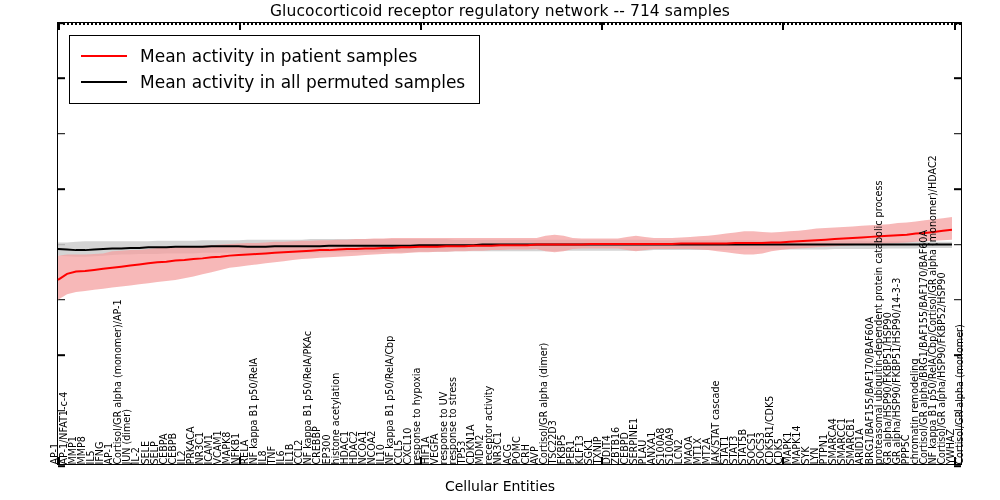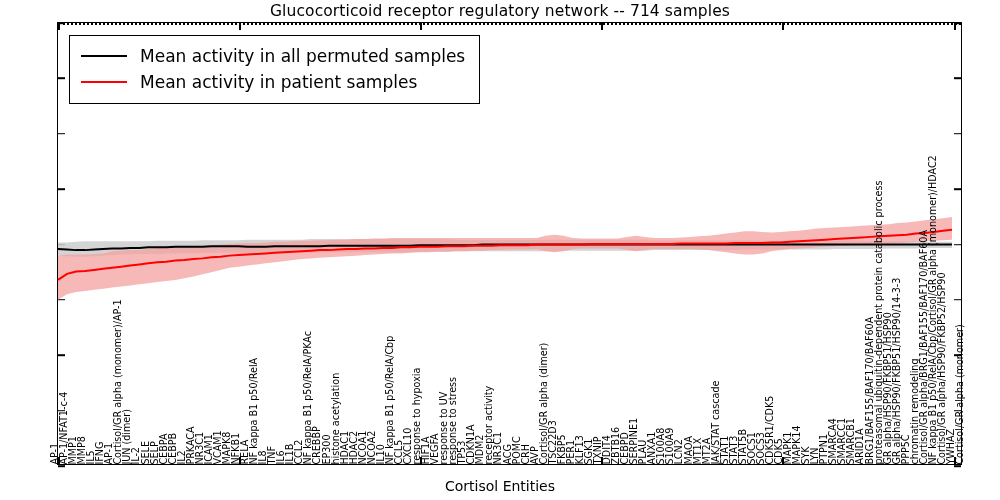--- a/index.html
+++ b/index.html
@@ -54,21 +54,21 @@
     color:#000;
   }
 </style>
 </head>
 <body>
 
 <div id="root">
 
   <div id="chart-title">Glucocorticoid receptor regulatory network -- 714 samples</div>
 
-  <div id="xlabel">Cortisol Entities</div>
+  <div id="xlabel">Cellular Entities</div>
 
   <div id="plot-frame">
 
     <div id="yaxis-ticks">
         <div class="ytickmark" style="top: 0px;"></div>
         <div class="ytickmark r" style="top: 0px;"></div>
         <div class="ytickmark" style="top: 55.375px;"></div>
         <div class="ytickmark r" style="top: 55.375px;"></div>
         <div class="ytickmark" style="top: 110.75px;"></div>
         <div class="ytickmark r" style="top: 110.75px;"></div>
@@ -104,26 +104,26 @@
 
     <svg class="series" id="series-svg" preserveAspectRatio="none" viewBox="0 0 905 443">
         <path d="M0.00 220.39 L9.05 220.39 L18.10 219.84 L27.15 219.28 L36.20 219.28 L45.25 219.28 L54.30 219.28 L63.35 219.28 L72.40 219.28 L81.45 219.28 L90.50 219.28 L99.55 218.73 L108.60 218.73 L117.65 218.73 L126.70 218.73 L135.75 218.73 L144.80 218.18 L153.85 218.18 L162.90 218.18 L171.95 218.18 L181.00 218.18 L190.05 217.62 L199.10 217.62 L208.15 217.62 L217.20 217.62 L226.25 217.62 L235.30 217.62 L244.35 217.62 L253.40 217.07 L262.45 217.07 L271.50 217.07 L280.55 217.07 L289.60 217.07 L298.65 217.07 L307.70 217.07 L316.75 217.07 L325.80 217.07 L334.85 217.07 L343.90 217.07 L352.95 217.07 L362.00 217.07 L371.05 217.07 L380.10 217.07 L389.15 217.07 L398.20 217.62 L407.25 217.62 L416.30 217.62 L425.35 217.62 L434.40 217.62 L443.45 217.62 L452.50 217.62 L461.55 217.62 L470.60 217.62 L479.65 217.62 L488.70 217.62 L497.75 217.62 L506.80 217.62 L515.85 217.62 L524.90 217.62 L533.95 217.62 L543.00 217.62 L552.05 217.62 L561.10 217.62 L570.15 217.62 L579.20 217.62 L588.25 217.62 L597.30 218.18 L606.35 218.18 L615.40 218.18 L624.45 218.18 L633.50 218.18 L642.55 218.18 L651.60 218.18 L660.65 218.18 L669.70 218.18 L678.75 218.18 L687.80 218.18 L696.85 218.18 L705.90 218.73 L714.95 218.73 L724.00 218.73 L733.05 218.73 L742.10 218.73 L751.15 218.73 L760.20 218.73 L769.25 218.73 L778.30 218.73 L787.35 218.73 L796.40 218.73 L805.45 218.73 L814.50 219.28 L823.55 219.28 L832.60 219.28 L841.65 219.28 L850.70 219.28 L859.75 219.28 L868.80 219.84 L877.85 219.84 L886.90 219.84 L895.95 219.84 L895.95 225.93 L886.90 225.93 L877.85 225.93 L868.80 225.93 L859.75 226.48 L850.70 226.48 L841.65 226.48 L832.60 226.48 L823.55 227.04 L814.50 227.04 L805.45 227.04 L796.40 227.04 L787.35 227.04 L778.30 227.04 L769.25 227.59 L760.20 227.59 L751.15 227.59 L742.10 227.59 L733.05 227.59 L724.00 227.59 L714.95 227.59 L705.90 227.59 L696.85 227.59 L687.80 227.59 L678.75 228.15 L669.70 228.15 L660.65 228.15 L651.60 228.15 L642.55 228.15 L633.50 228.15 L624.45 228.15 L615.40 228.15 L606.35 228.15 L597.30 228.15 L588.25 228.70 L579.20 228.70 L570.15 228.70 L561.10 228.70 L552.05 228.70 L543.00 228.70 L533.95 228.70 L524.90 228.70 L515.85 228.70 L506.80 228.70 L497.75 229.25 L488.70 229.25 L479.65 229.25 L470.60 229.25 L461.55 229.25 L452.50 229.25 L443.45 229.25 L434.40 229.25 L425.35 229.25 L416.30 229.25 L407.25 229.25 L398.20 229.25 L389.15 229.81 L380.10 229.81 L371.05 229.81 L362.00 229.81 L352.95 230.36 L343.90 230.36 L334.85 230.36 L325.80 230.36 L316.75 230.36 L307.70 230.36 L298.65 230.36 L289.60 230.36 L280.55 230.36 L271.50 230.36 L262.45 230.91 L253.40 230.91 L244.35 230.91 L235.30 230.91 L226.25 230.91 L217.20 230.91 L208.15 231.47 L199.10 231.47 L190.05 231.47 L181.00 230.91 L171.95 230.91 L162.90 230.91 L153.85 230.91 L144.80 230.91 L135.75 231.47 L126.70 231.47 L117.65 231.47 L108.60 231.47 L99.55 232.02 L90.50 232.02 L81.45 232.02 L72.40 232.58 L63.35 232.58 L54.30 233.13 L45.25 233.68 L36.20 234.24 L27.15 234.79 L18.10 234.79 L9.05 234.24 L0.00 233.68 Z" fill="#cccccc" fill-opacity="0.85" stroke="none"></path>
         <path d="M0.00 233.68 L9.05 232.58 L18.10 232.58 L27.15 232.58 L36.20 232.02 L45.25 231.47 L54.30 229.25 L63.35 228.70 L72.40 228.15 L81.45 228.15 L90.50 227.04 L99.55 225.93 L108.60 225.93 L117.65 225.38 L126.70 224.82 L135.75 224.27 L144.80 223.72 L153.85 223.16 L162.90 222.61 L171.95 222.05 L181.00 221.50 L190.05 220.95 L199.10 220.95 L208.15 220.39 L217.20 219.84 L226.25 219.84 L235.30 219.28 L244.35 218.73 L253.40 218.73 L262.45 218.18 L271.50 218.18 L280.55 217.62 L289.60 217.62 L298.65 217.07 L307.70 217.07 L316.75 216.52 L325.80 216.52 L334.85 215.96 L343.90 215.96 L352.95 215.96 L362.00 215.96 L371.05 215.96 L380.10 215.96 L389.15 215.96 L398.20 215.96 L407.25 215.96 L416.30 215.96 L425.35 215.96 L434.40 215.96 L443.45 215.96 L452.50 215.96 L461.55 215.96 L470.60 215.96 L479.65 215.96 L488.70 213.75 L497.75 212.64 L506.80 213.75 L515.85 215.96 L524.90 216.52 L533.95 216.52 L543.00 216.52 L552.05 216.52 L561.10 216.52 L570.15 214.85 L579.20 213.75 L588.25 214.85 L597.30 215.96 L606.35 215.96 L615.40 215.96 L624.45 215.41 L633.50 214.85 L642.55 214.30 L651.60 213.75 L660.65 212.64 L669.70 211.53 L678.75 210.42 L687.80 209.32 L696.85 209.32 L705.90 209.87 L714.95 210.42 L724.00 209.87 L733.05 209.32 L742.10 208.76 L751.15 207.66 L760.20 206.55 L769.25 205.99 L778.30 205.44 L787.35 204.89 L796.40 204.33 L805.45 203.78 L814.50 203.23 L823.55 202.67 L832.60 202.12 L841.65 201.01 L850.70 200.46 L859.75 199.35 L868.80 198.24 L877.85 197.13 L886.90 196.03 L895.95 194.92 L895.95 217.62 L886.90 218.18 L877.85 218.73 L868.80 219.28 L859.75 219.84 L850.70 220.39 L841.65 220.95 L832.60 221.50 L823.55 221.50 L814.50 222.05 L805.45 222.61 L796.40 223.16 L787.35 223.72 L778.30 224.27 L769.25 224.82 L760.20 225.38 L751.15 225.93 L742.10 226.48 L733.05 227.04 L724.00 228.15 L714.95 229.25 L705.90 231.47 L696.85 232.58 L687.80 232.58 L678.75 231.47 L669.70 230.36 L660.65 229.25 L651.60 228.15 L642.55 227.59 L633.50 227.04 L624.45 227.04 L615.40 227.04 L606.35 227.04 L597.30 227.04 L588.25 228.15 L579.20 229.25 L570.15 228.15 L561.10 226.48 L552.05 226.48 L543.00 226.48 L533.95 226.48 L524.90 226.48 L515.85 227.04 L506.80 229.25 L497.75 230.36 L488.70 229.25 L479.65 227.04 L470.60 227.59 L461.55 227.59 L452.50 227.59 L443.45 228.15 L434.40 228.15 L425.35 228.70 L416.30 228.70 L407.25 229.25 L398.20 229.25 L389.15 229.81 L380.10 229.81 L371.05 230.36 L362.00 230.36 L352.95 230.91 L343.90 231.47 L334.85 231.47 L325.80 232.02 L316.75 232.58 L307.70 233.13 L298.65 233.68 L289.60 234.24 L280.55 234.79 L271.50 235.34 L262.45 235.90 L253.40 236.45 L244.35 237.01 L235.30 238.11 L226.25 239.22 L217.20 240.33 L208.15 241.44 L199.10 242.54 L190.05 243.65 L181.00 244.76 L171.95 245.87 L162.90 248.08 L153.85 250.29 L144.80 252.51 L135.75 254.72 L126.70 256.39 L117.65 258.05 L108.60 259.15 L99.55 260.26 L90.50 261.37 L81.45 262.48 L72.40 263.58 L63.35 264.69 L54.30 265.80 L45.25 266.91 L36.20 268.01 L27.15 269.12 L18.10 270.23 L9.05 272.44 L0.00 277.98 Z" fill="#f4a0a0" fill-opacity="0.75" stroke="none"></path>
         <path d="M0.00 227.04 L9.05 227.59 L18.10 228.15 L27.15 228.15 L36.20 227.59 L45.25 227.04 L54.30 226.48 L63.35 226.48 L72.40 225.93 L81.45 225.93 L90.50 225.38 L99.55 225.38 L108.60 225.38 L117.65 224.82 L126.70 224.82 L135.75 224.82 L144.80 224.82 L153.85 224.27 L162.90 224.27 L171.95 224.27 L181.00 224.27 L190.05 224.82 L199.10 224.82 L208.15 224.82 L217.20 224.27 L226.25 224.27 L235.30 224.27 L244.35 224.27 L253.40 224.27 L262.45 224.27 L271.50 223.72 L280.55 223.72 L289.60 223.72 L298.65 223.72 L307.70 223.72 L316.75 223.72 L325.80 223.72 L334.85 223.72 L343.90 223.72 L352.95 223.72 L362.00 223.16 L371.05 223.16 L380.10 223.16 L389.15 223.16 L398.20 223.16 L407.25 223.16 L416.30 223.16 L425.35 222.61 L434.40 222.61 L443.45 222.61 L452.50 222.61 L461.55 222.61 L470.60 222.61 L479.65 222.61 L488.70 222.61 L497.75 222.61 L506.80 222.61 L515.85 222.61 L524.90 222.61 L533.95 222.61 L543.00 222.61 L552.05 222.61 L561.10 222.61 L570.15 222.61 L579.20 222.61 L588.25 222.61 L597.30 222.61 L606.35 222.61 L615.40 222.61 L624.45 222.61 L633.50 222.61 L642.55 222.61 L651.60 222.61 L660.65 222.61 L669.70 222.61 L678.75 222.61 L687.80 222.61 L696.85 222.61 L705.90 222.61 L714.95 222.61 L724.00 222.61 L733.05 222.61 L742.10 222.61 L751.15 222.61 L760.20 222.61 L769.25 222.61 L778.30 222.61 L787.35 222.61 L796.40 222.61 L805.45 222.61 L814.50 222.61 L823.55 222.61 L832.60 222.61 L841.65 222.61 L850.70 222.61 L859.75 222.61 L868.80 222.61 L877.85 222.61 L886.90 222.61 L895.95 222.61" fill="none" stroke="#000000" stroke-width="2"></path>
         <path d="M0.00 258.05 L9.05 251.96 L18.10 249.74 L27.15 249.19 L36.20 248.08 L45.25 246.97 L54.30 245.87 L63.35 244.76 L72.40 243.65 L81.45 242.54 L90.50 241.44 L99.55 240.33 L108.60 239.77 L117.65 238.67 L126.70 238.11 L135.75 237.01 L144.80 236.45 L153.85 235.34 L162.90 234.79 L171.95 233.68 L181.00 233.13 L190.05 232.58 L199.10 232.02 L208.15 231.47 L217.20 230.91 L226.25 230.36 L235.30 229.81 L244.35 229.25 L253.40 228.70 L262.45 228.15 L271.50 228.15 L280.55 227.59 L289.60 227.04 L298.65 227.04 L307.70 226.48 L316.75 226.48 L325.80 225.93 L334.85 225.93 L343.90 225.38 L352.95 225.38 L362.00 224.82 L371.05 224.82 L380.10 224.82 L389.15 224.27 L398.20 224.27 L407.25 224.27 L416.30 223.72 L425.35 223.72 L434.40 223.72 L443.45 223.16 L452.50 223.16 L461.55 223.16 L470.60 223.16 L479.65 222.61 L488.70 222.61 L497.75 222.61 L506.80 222.61 L515.85 222.61 L524.90 222.61 L533.95 222.05 L543.00 222.05 L552.05 222.05 L561.10 222.05 L570.15 222.05 L579.20 222.05 L588.25 222.05 L597.30 222.05 L606.35 222.05 L615.40 222.05 L624.45 221.50 L633.50 221.50 L642.55 221.50 L651.60 221.50 L660.65 221.50 L669.70 221.50 L678.75 220.95 L687.80 220.95 L696.85 220.95 L705.90 220.95 L714.95 220.39 L724.00 220.39 L733.05 219.84 L742.10 219.28 L751.15 218.73 L760.20 218.18 L769.25 217.62 L778.30 217.07 L787.35 216.52 L796.40 215.96 L805.45 215.41 L814.50 214.85 L823.55 214.30 L832.60 213.75 L841.65 213.19 L850.70 212.64 L859.75 211.53 L868.80 210.98 L877.85 209.87 L886.90 208.76 L895.95 207.66" fill="none" stroke="#ff0000" stroke-width="2"></path>
       </svg>
 
     <div id="legend">
       <div class="legend-row">
+        <span class="legend-swatch red"></span>
+        <span class="legend-text">Mean activity in patient samples</span>
+      </div>
+      <div class="legend-row">
         <span class="legend-swatch"></span>
         <span class="legend-text">Mean activity in all permuted samples</span>
-      </div>
-      <div class="legend-row">
-        <span class="legend-swatch red"></span>
-        <span class="legend-text">Mean activity in patient samples</span>
       </div>
     </div>
   </div>
 
   <div id="xticklabels">
       <div class="xtl" style="left: 3px;">AP-1</div>
       <div class="xtl" style="left: 12.05px;">AP-1/NFAT1-c-4</div>
       <div class="xtl" style="left: 21.1px;">MMP1</div>
       <div class="xtl" style="left: 30.15px;">MMP8</div>
       <div class="xtl" style="left: 39.2px;">IL5</div>

